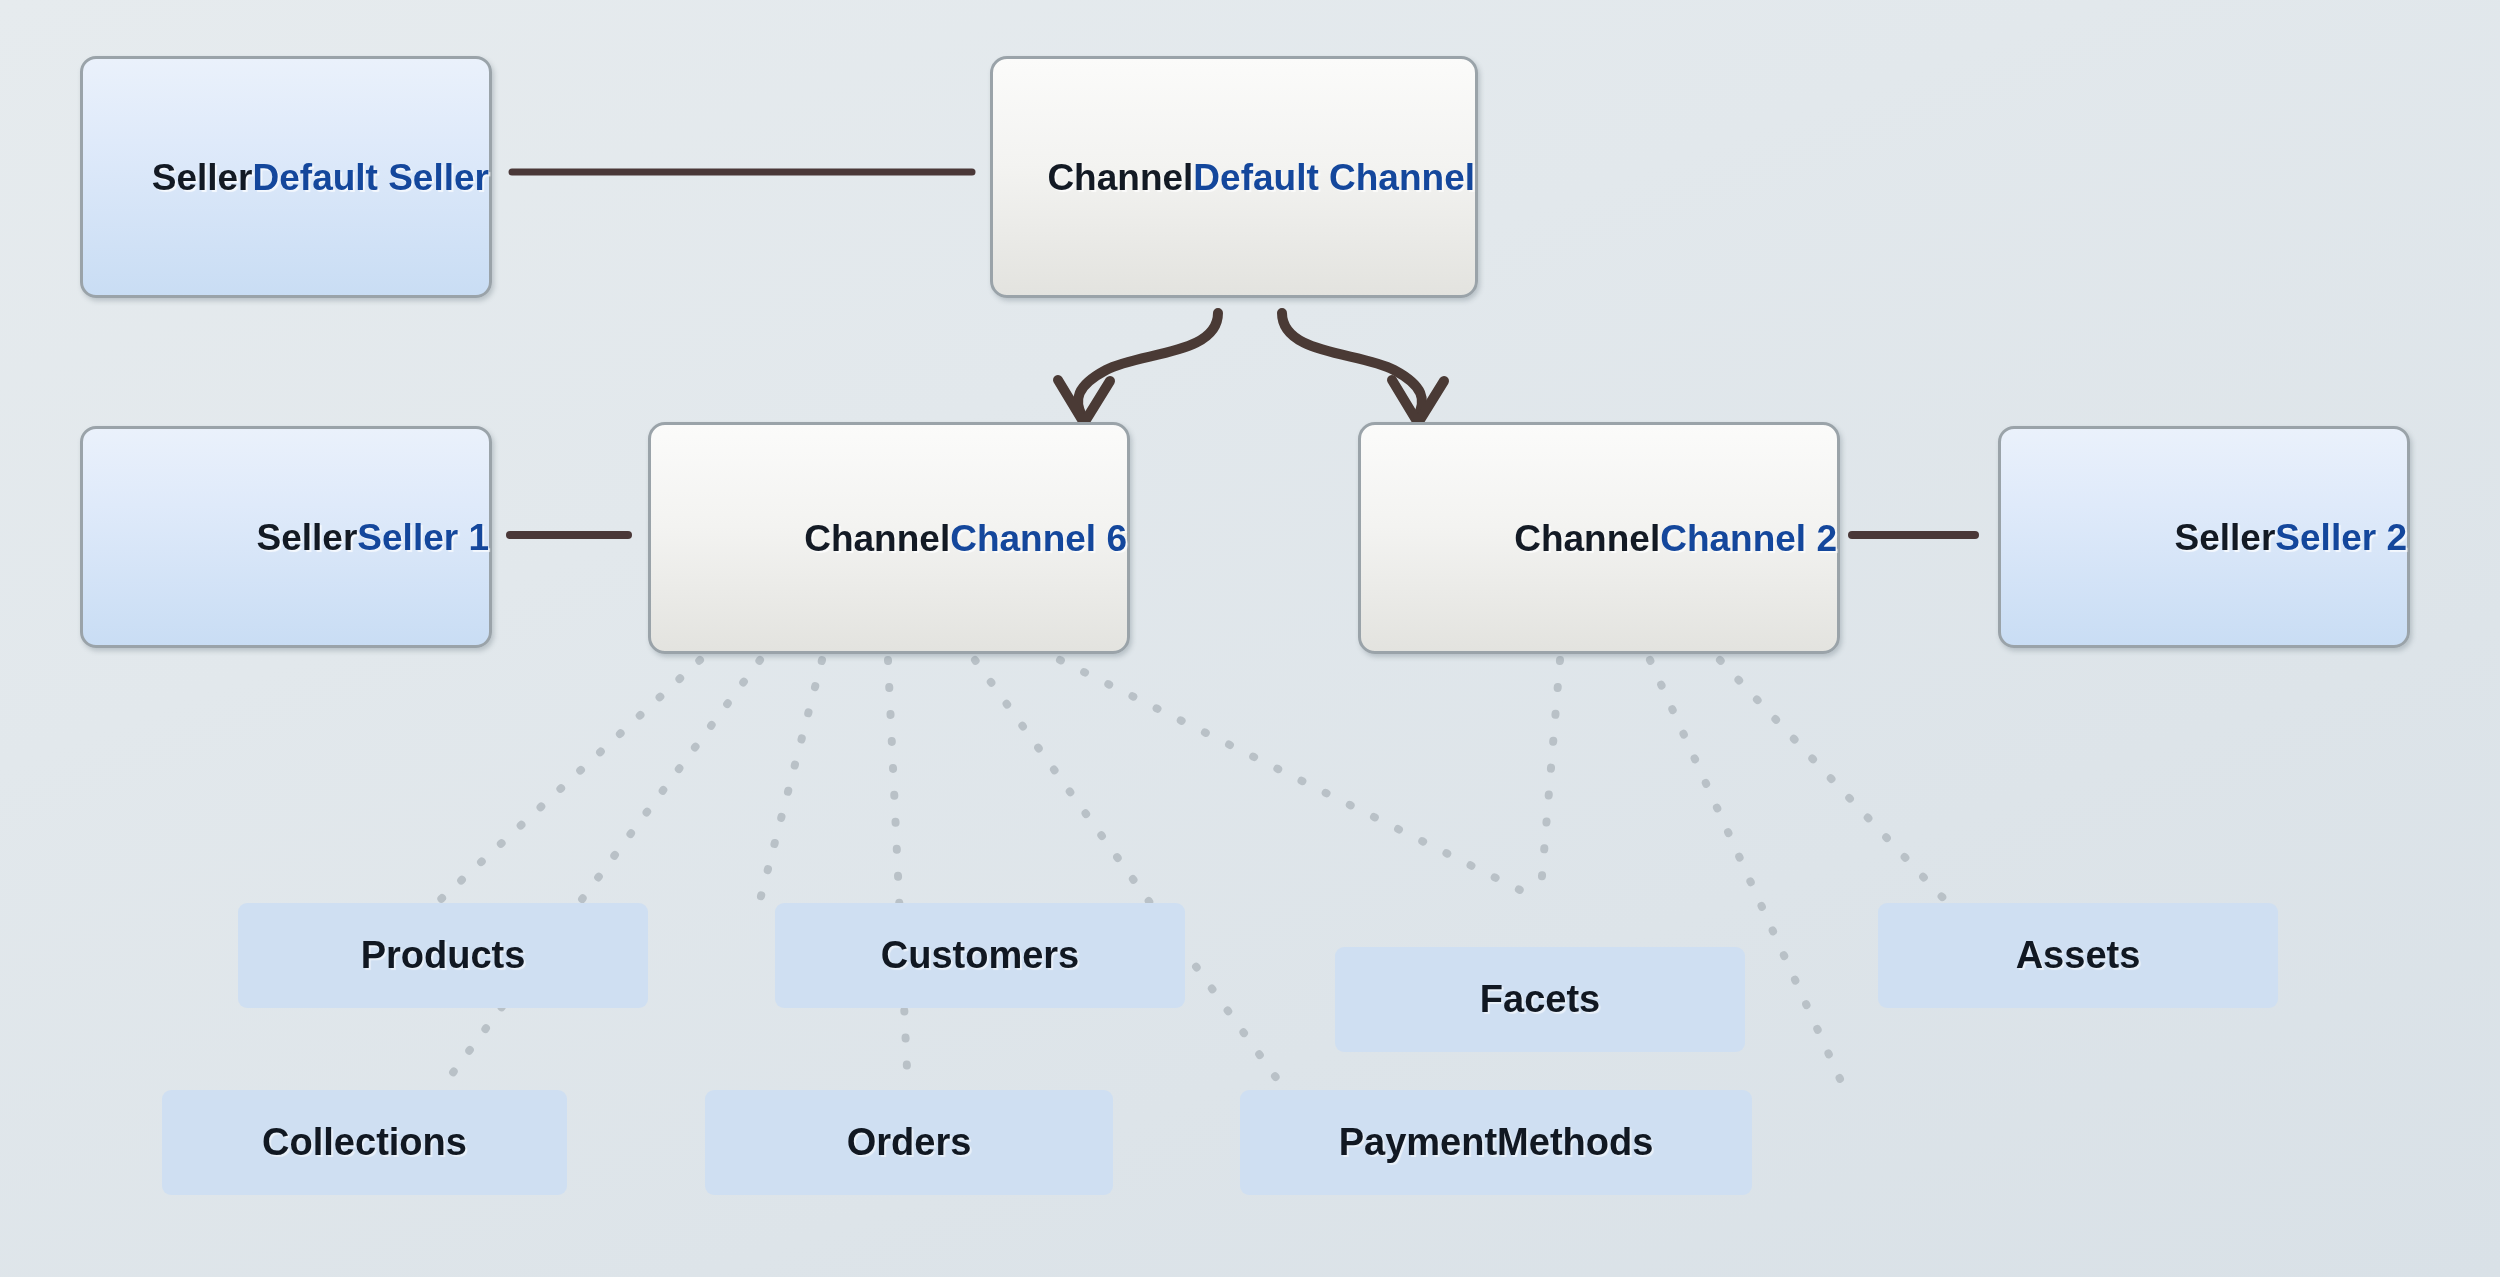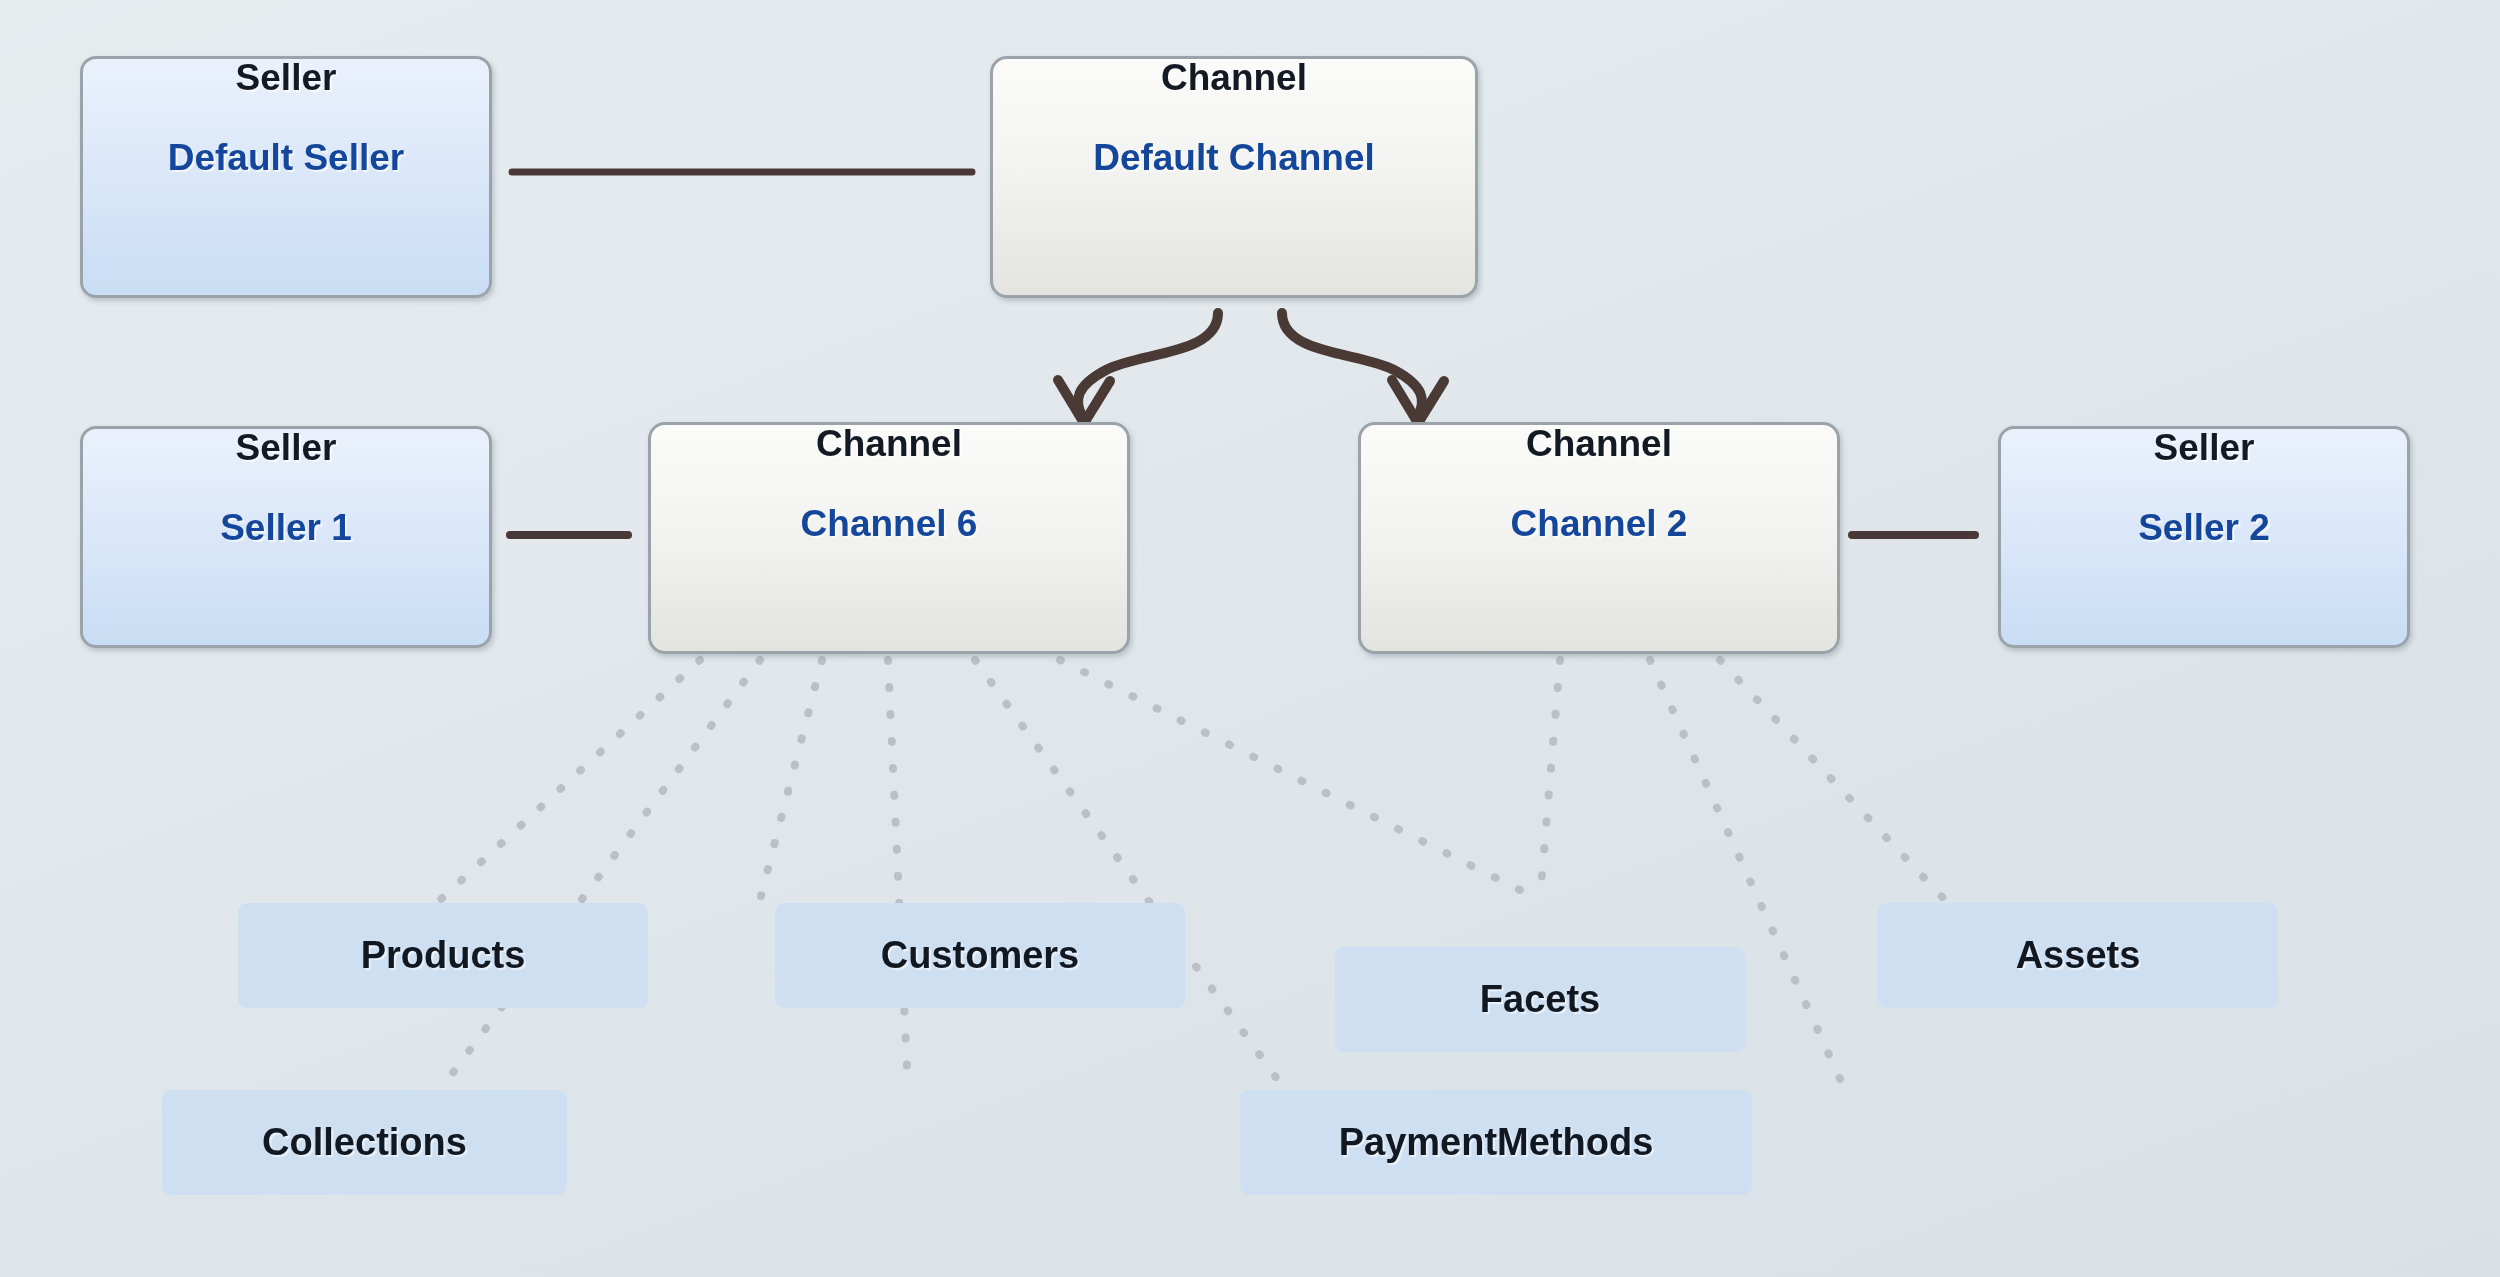--- a/index.html
+++ b/index.html
@@ -24,23 +24,23 @@
   }
 
   
   .card {
     position: absolute;
     box-sizing: border-box;
     border: 3px solid #9aa3a9;
     border-radius: 16px;
     box-shadow: 2px 3px 5px rgba(90,105,115,0.30);
     display: flex;
-    flex-direction: column;
+    flex-direction: row;
     align-items: center;
-    justify-content: flex-start;
+    justify-content: flex-end;
   }
   .card.seller {
     background: linear-gradient(180deg, #eaf1fb 0%, #dfeafa 35%, #c9ddf4 100%);
   }
   .card.channel {
     background: linear-gradient(180deg, #fbfbfa 0%, #f3f3f1 45%, #e3e3df 100%);
     border-radius: 17px;
   }
   .card .type {
     font-size: 37px;
@@ -152,17 +152,18 @@
   <div class="chip" style="left:238px; top:903px; width:410px; height:105px;">Products</div>
 
   <div class="chip" style="left:775px; top:903px; width:410px; height:105px;">Customers</div>
 
   <div class="chip" style="left:1335px; top:903px; width:410px; height:105px;margin-top:44px;">Facets</div>
 
   <div class="chip" style="left:1878px; top:903px; width:400px; height:105px;">Assets</div>
 
   <div class="chip" style="left:162px; top:1090px; width:405px; height:105px;">Collections</div>
 
+  <div class="chip" style="left:705px; top:1090px; width:408px; height:105px;">Orders</div>
 
   <div class="chip" style="left:1240px; top:1090px; width:512px; height:105px;">PaymentMethods</div>
 
 
 </div>
 
 </body></html>

